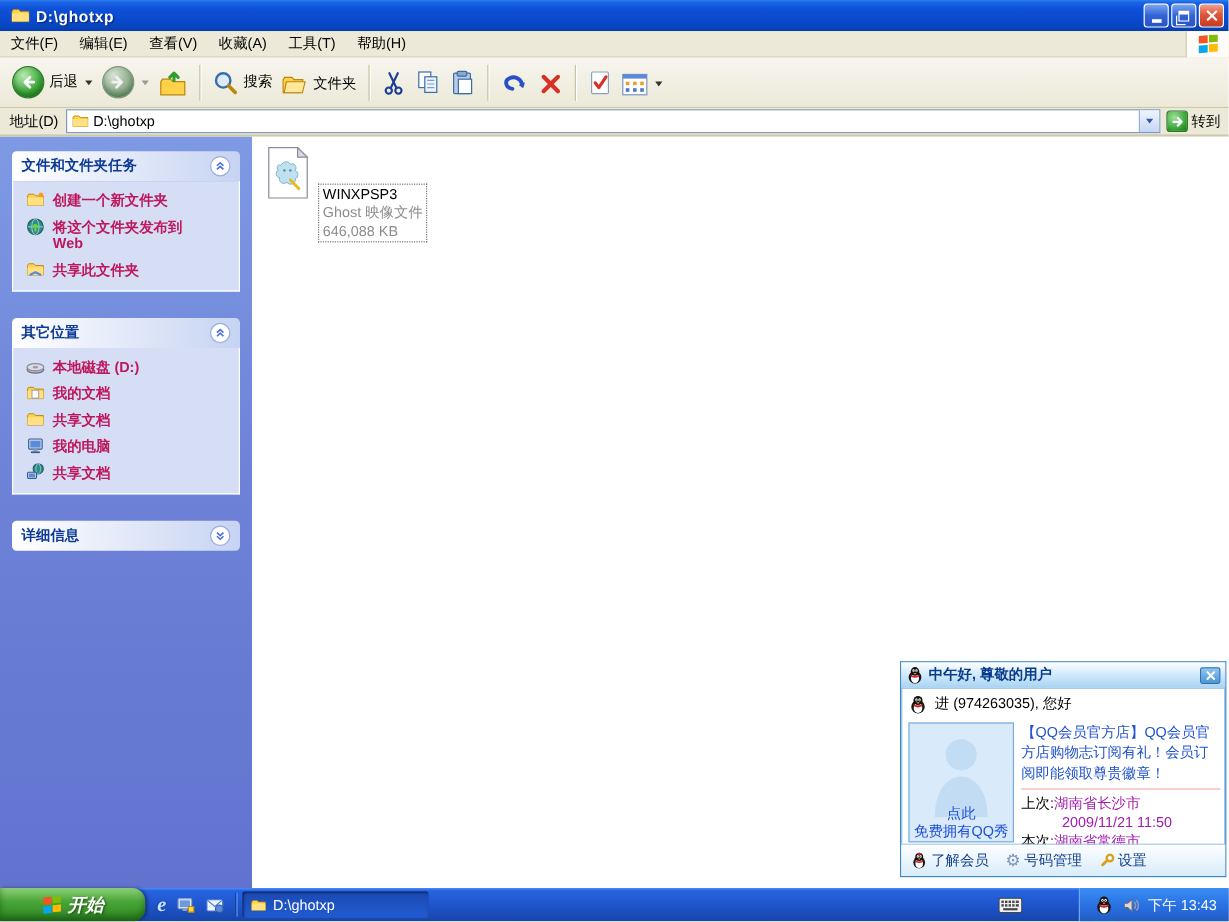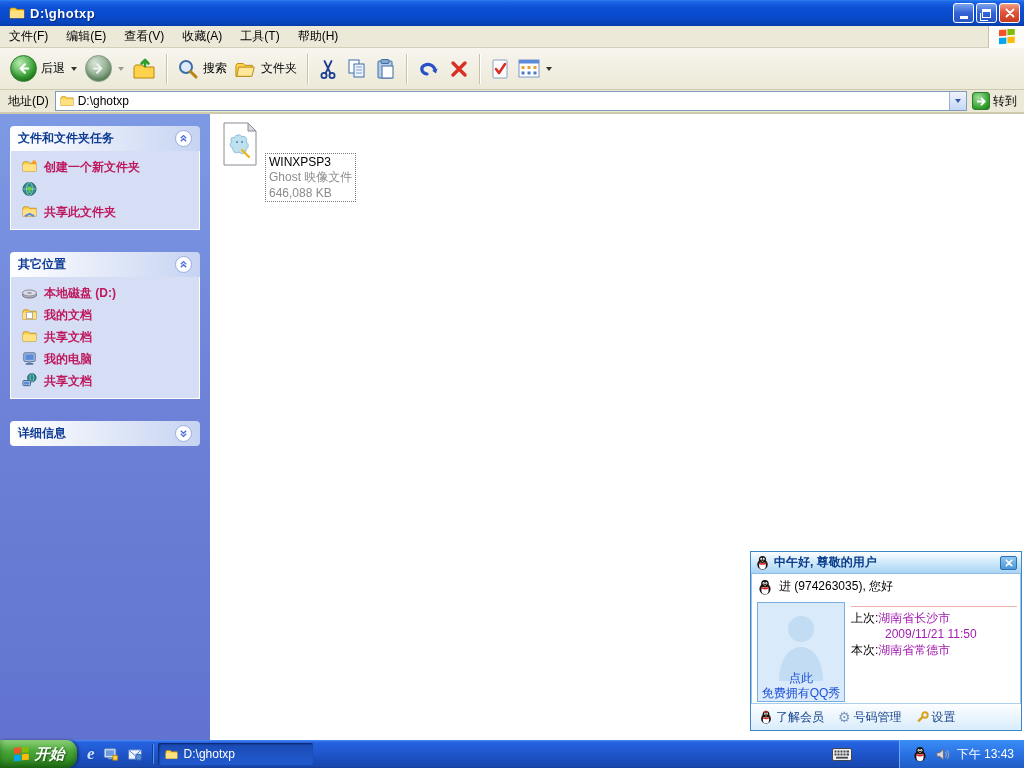--- a/index.html
+++ b/index.html
@@ -26,21 +26,21 @@
     display:flex; align-items:center; border-bottom:1px solid #d4cfb8; }
   .menu-item { padding:3px 9px; color:#000; cursor:default; }
   .menubar .spacer { flex:1; }
   .winlogo-cell { width:36px; height:22px; border-left:1px solid #c9c2a8; background:#fdfcf8;
     display:flex; align-items:center; justify-content:center; }
 
   
   .toolbar { position:absolute; top:48px; left:0; width:1024px; height:42px;
     background:linear-gradient(to bottom,#f7f5ee,#ece9d8); border-bottom:1px solid #cfc9b0;
     display:flex; align-items:center; padding:0 6px; }
-  .tb-group { display:flex; align-items:center; }
+  .tb-group { display:flex; align-items:flex-end; }
   .tb-sep { width:1px; height:30px; background:#c9c2a8; margin:0 6px; box-shadow:1px 0 0 #fff; }
   .tb-btn { display:flex; align-items:center; gap:4px; padding:2px 4px; border-radius:3px; }
   .tb-label { font-size:12px; color:#000; }
   .caret { width:0; height:0; border-left:3px solid transparent; border-right:3px solid transparent; border-top:4px solid #333; margin-left:2px; }
   .navcircle { width:27px; height:27px; border-radius:50%;
     background:radial-gradient(circle at 35% 28%,#b7eab0,#3aa437 60%,#1e7d1c); border:1px solid #2d7a2a;
     display:flex; align-items:center; justify-content:center; box-shadow:inset 0 -3px 4px rgba(0,60,0,.35); }
   .navcircle.disabled { background:radial-gradient(circle at 35% 28%,#d9e4d6,#8aa889 60%,#6d8a6d); border-color:#7e967e; }
   .upfolder { position:relative; width:24px; height:24px; }
 
@@ -102,21 +102,21 @@
   .qq-time { padding-left:34px; }
   .qq-links { position:absolute; left:0; bottom:0; width:270px; height:27px;
     background:linear-gradient(to bottom,#fdfeff,#d8ecfb); border-top:1px solid #aacdea;
     display:flex; align-items:center; gap:14px; padding:0 8px; }
   .qq-link { display:flex; align-items:center; gap:3px; color:#15428a; cursor:pointer; }
   .gear-glyph { color:#7a94b8; font-size:14px; line-height:12px; }
 
   
   .taskbar { position:absolute; bottom:0; left:0; width:1024px; height:28px;
     background:linear-gradient(to bottom,#4a8df8 0%,#2663e0 8%,#1f55cc 50%,#1747ad 95%,#123c96 100%); display:flex; align-items:stretch; }
-  .start-btn { width:77px; height:28px; border-radius:0 11px 11px 0;
+  .start-btn { width:121px; height:28px; border-radius:0 11px 11px 0;
     background:linear-gradient(to bottom,#8ed17a 0%,#4aa639 40%,#348f26 80%,#2a7e1e 100%);
     box-shadow:inset 0 -4px 6px rgba(0,50,0,.4), 2px 0 3px rgba(0,0,30,.4);
     display:flex; align-items:center; justify-content:center; gap:5px; }
   .start-label { color:#fff; font-weight:bold; font-style:italic; font-size:15px; text-shadow:1px 1px 2px #1d4f14; }
   .quicklaunch { display:flex; align-items:center; gap:8px; padding:0 10px; }
   .ql-sep { width:1px; height:20px; background:#5a95f5; box-shadow:-1px 0 0 #123c96; align-self:center; }
   .task-button { margin:3px 0 3px 4px; width:155px; border-radius:2px;
     background:linear-gradient(to bottom,#1a4ab2,#215bd0); box-shadow:inset 1px 1px 2px rgba(0,0,40,.6);
     display:flex; align-items:center; gap:5px; padding:0 6px; color:#fff; }
   .tb-flex { flex:1; }
@@ -341,20 +341,21 @@
               </svg>
             <span class="txt">创建一个新文件夹</span>
           </div>
           <div class="task-item">
             <svg width="17" height="16" viewBox="0 0 16 16">
               <circle cx="8" cy="8" r="6.5" fill="#2e8b8b" stroke="#1a5f5f"></circle>
               <ellipse cx="8" cy="8" rx="3" ry="6.5" fill="none" stroke="#9fd4d4" stroke-width=".8"></ellipse>
               <line x1="1.5" y1="8" x2="14.5" y2="8" stroke="#9fd4d4" stroke-width=".8"></line>
               <path d="M8 12 L8 6 M8 6 L5.5 8.5 M8 6 L10.5 8.5" stroke="#6fce4a" stroke-width="1.8" fill="none"></path>
             </svg>
+            <span class="txt" style="width:130px">将这个文件夹发布到 Web</span>
           </div>
           <div class="task-item" style="margin-bottom:0">
             <svg width="17" height="15" viewBox="0 0 16 16">
                 <use href="#folder16"></use>
                 <path d="M3 13 L8 10.5 L13 13" stroke="#5a8ad8" stroke-width="2" fill="none"></path>
               </svg>
             <span class="txt">共享此文件夹</span>
           </div>
         </div>
       </div>
@@ -463,20 +464,21 @@
     </div>
     <div class="qq-avatar">
       <svg class="sil" width="60" height="70" viewBox="0 0 60 70">
         <circle cx="30" cy="18" r="13" fill="#c2dcf4"></circle>
         <path d="M8 70 C8 46 20 36 30 36 C40 36 52 46 52 70 Z" fill="#c2dcf4"></path>
       </svg>
       <span class="a1">点此</span>
       <span class="a2">免费拥有QQ秀</span>
     </div>
     <div class="qq-bodytext">
+      <div class="qq-ad">【QQ会员官方店】QQ会员官方店购物志订阅有礼！会员订阅即能领取尊贵徽章！</div>
       <div class="qq-sep"></div>
       <div class="qq-row">
         <span>上次:</span><span class="qq-red">湖南省长沙市</span>
       </div>
       <div class="qq-row qq-red qq-time">2009/11/21  11:50</div>
       <div class="qq-row">
         <span>本次:</span><span class="qq-red">湖南省常德市</span>
       </div>
     </div>
     <div class="qq-links">

